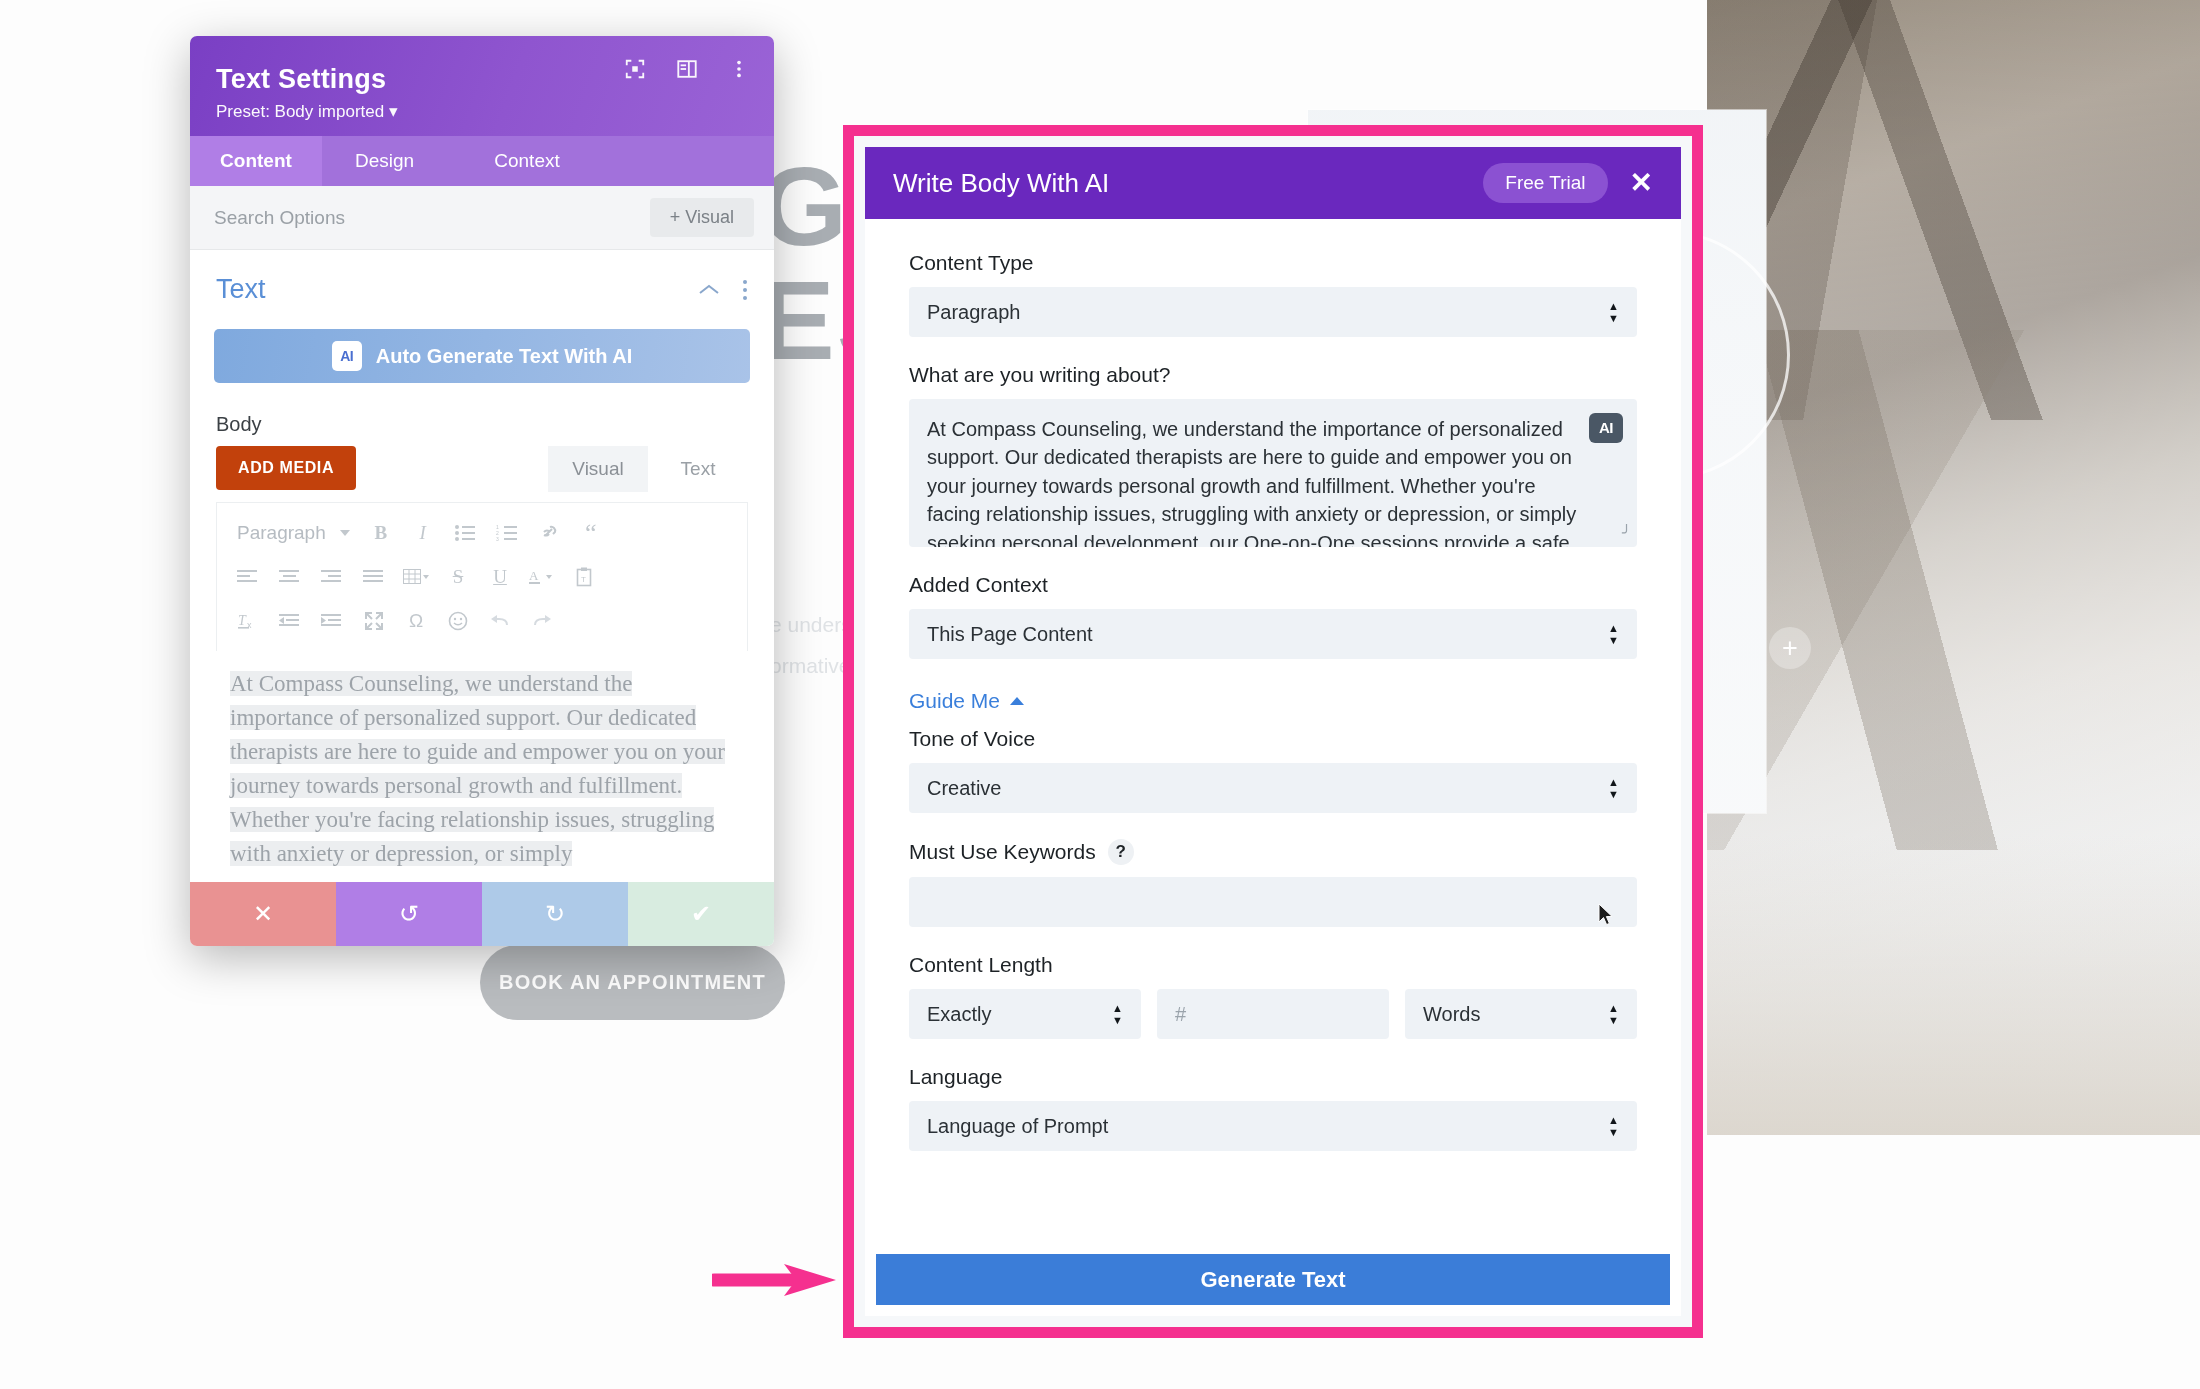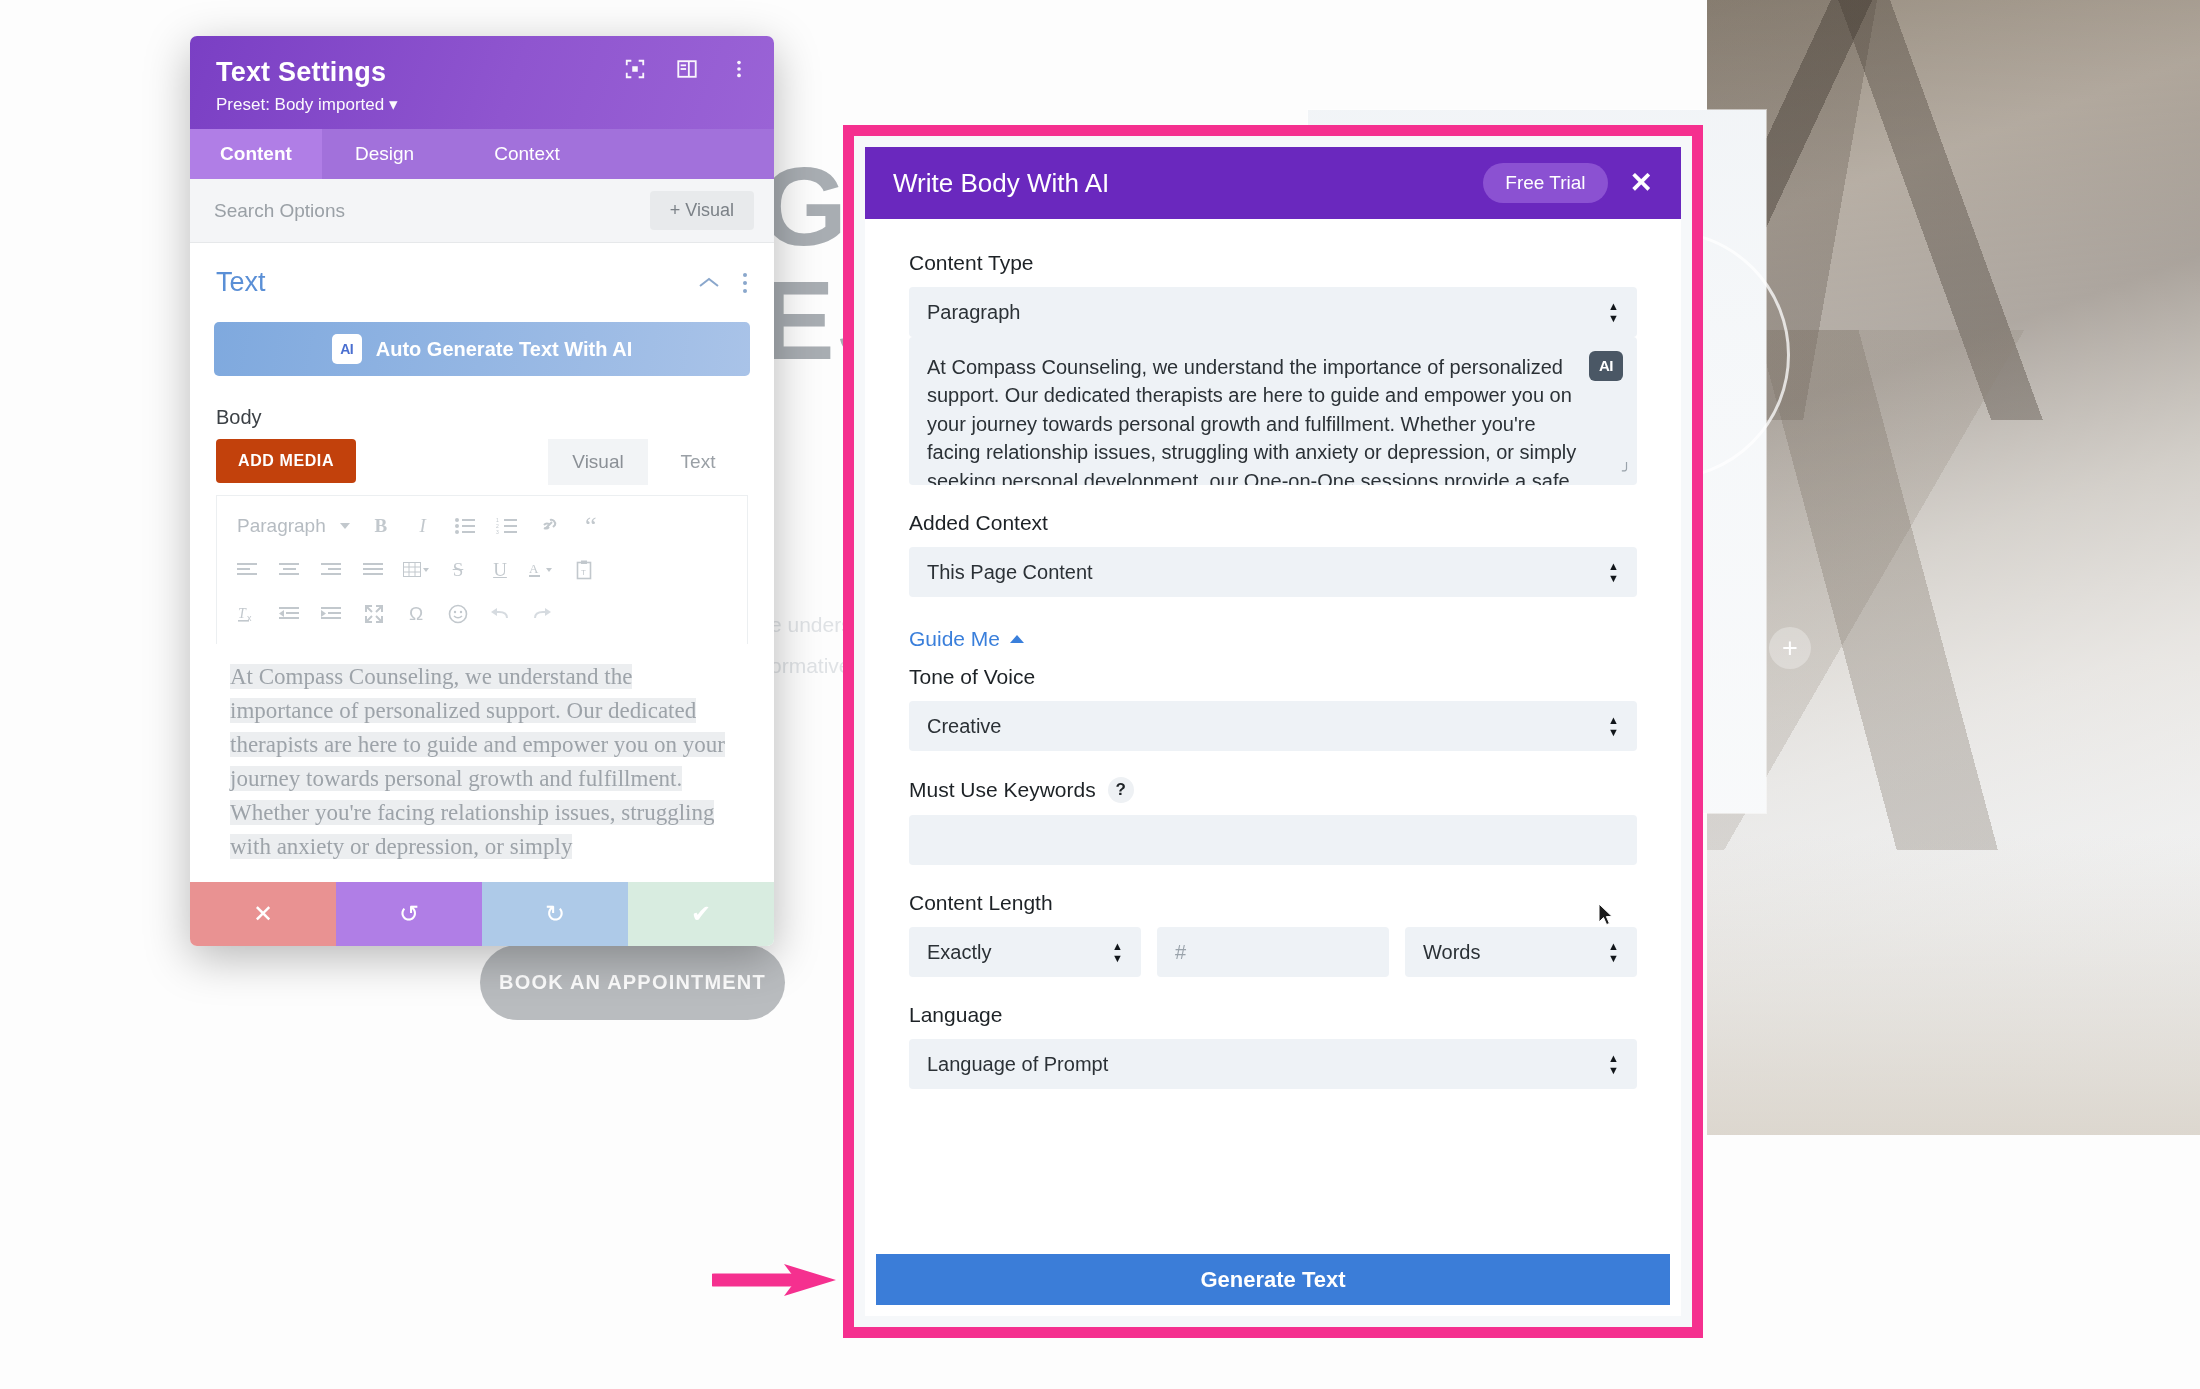--- a/index.html
+++ b/index.html
@@ -89,21 +89,21 @@
 
   
   #settings-panel {
     position:absolute; left:190px; top:36px; width:584px; height:910px;
     background:#ffffff; border-radius:7px; overflow:hidden;
     box-shadow: 0 12px 46px rgba(0,0,0,.28);
     display:flex; flex-direction:column;
   }
   .sp-header {
     background: linear-gradient(110deg,#7a3fc4 0%, #8f55cf 55%, #9a63d6 100%);
-    padding:21px 26px 14px 26px; color:#fff; position:relative;
+    padding:28px 26px 14px 26px; color:#fff; position:relative;
   }
   .sp-title { font-size:27px; font-weight:700; letter-spacing:.2px; }
   .sp-preset { font-size:17px; margin-top:6px; opacity:.97; }
   .sp-header-icons { position:absolute; right:24px; top:22px; display:flex; gap:30px; align-items:center; }
   .sp-hicon { width:22px; height:22px; opacity:.95; }
   .sp-tabs { display:flex; background:#a271db; }
   .sp-tab { padding:14px 0; font-size:19px; color:#ffffff; text-align:center; }
   .sp-tab.t0 { width:132px; background:#b07ee6; font-weight:700; }
   .sp-tab.t1 { width:125px; }
   .sp-tab.t2 { width:160px; }
@@ -500,20 +500,21 @@
 
       <div class="f-label">Content Type</div>
       <div class="f-select">
         <span>Paragraph</span>
         <span class="spin">
             <span>▲</span>
             <span>▼</span>
           </span>
       </div>
 
+      <div class="f-label">What are you writing about?</div>
       <div class="f-textarea">
         <span>At Compass Counseling, we understand the importance of personalized support. Our dedicated therapists are here to guide and empower you on your journey towards personal growth and fulfillment. Whether you're facing relationship issues, struggling with anxiety or depression, or simply seeking personal development, our One-on-One sessions provide a safe and confidential space for you to explore your thoughts</span>
         <span class="ta-ai">AI</span>
         <span class="ta-grip">╯</span>
       </div>
 
       <div class="f-label">Added Context</div>
       <div class="f-select">
         <span>This Page Content</span>
         <span class="spin">

